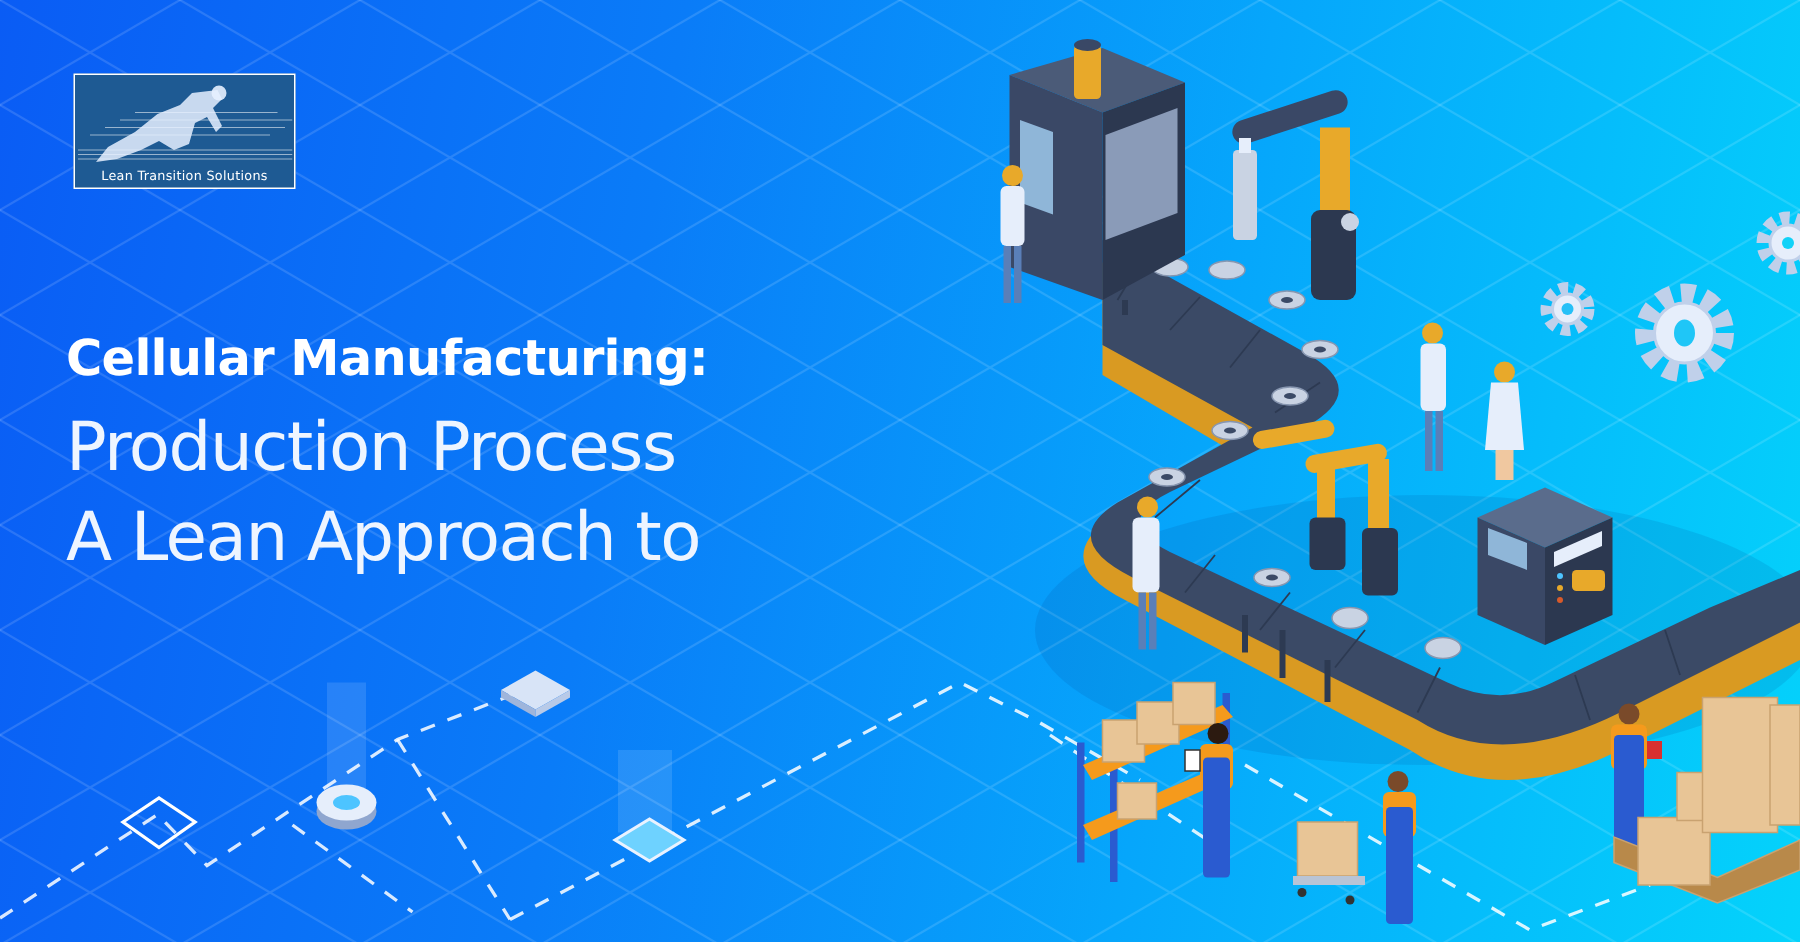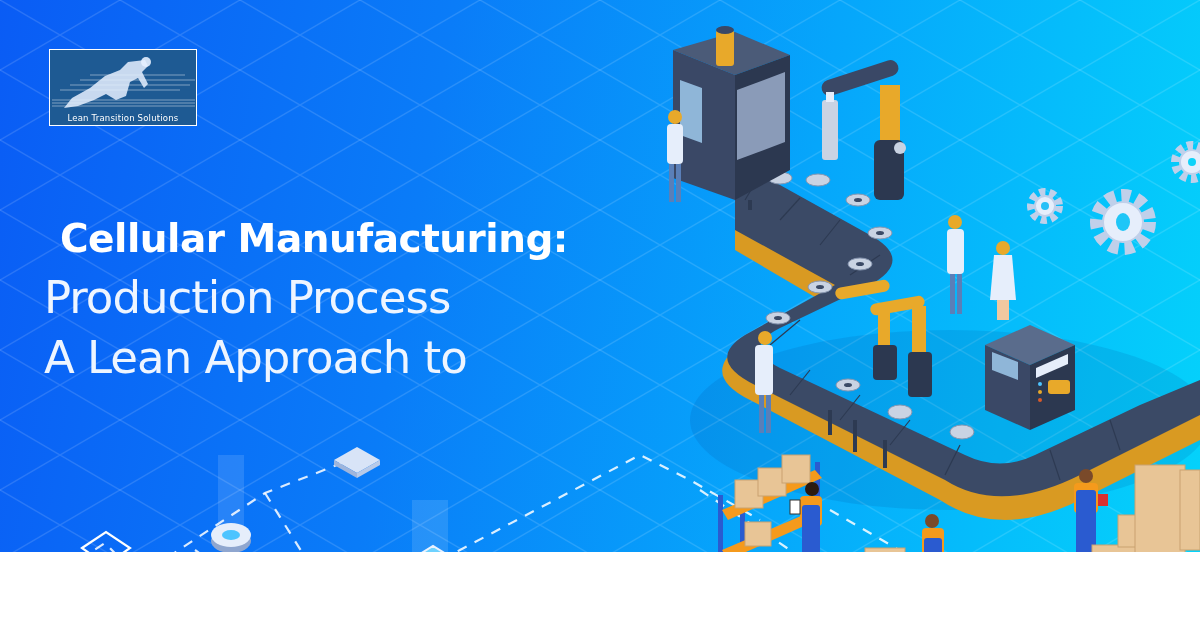--- a/index.html
+++ b/index.html
@@ -1,39 +1,38 @@
 <!DOCTYPE html>
 <html><head>
 <meta charset="utf-8">
 <style>
   * { box-sizing: border-box; margin: 0; padding: 0; }
   html, body { width: 1200px; height: 628px; overflow: hidden; }
   body { position: relative; font-family: "Liberation Sans", sans-serif; }
   .banner {
-    position: absolute; inset: 0; width: 1200px; height: 552px; overflow: hidden;
+    position: absolute; inset: 0; width: 1200px; height: 628px; overflow: hidden;
     background: linear-gradient(100deg, #0a5cf5 0%, #0a7cf8 35%, #06a6fb 65%, #04d3fb 100%);
     text-decoration: underline;
   }
   .grid { position: absolute; inset: 0; }
   .logo {
     position: absolute; left: 49px; top: 49px; width: 148px; height: 77px;
     background: #1e5a93; border: 1.5px solid #ffffff;
   }
   .logo svg { position: absolute; left: 0; top: 0; }
   .logo-text {
     position: absolute; left: 0; right: 0; bottom: 2px; text-align: center;
     color: #ffffff; font-size: 8.5px; letter-spacing: 0.2px;
     font-family: "DejaVu Sans", sans-serif;
   }
   .title-wrap { position: absolute; left: 44px; top: 210px; }
   .title-bold {
-    color: #ffffff; font-weight: 700; font-size: 39px; line-height: 58px;
+    color: #ffffff; font-weight: 700; font-size: 33px; line-height: 58px;
     font-family: "DejaVu Sans", sans-serif; letter-spacing: -0.5px;
     white-space: nowrap;
-    margin-left: 16px;
   }
   .title-light {
     color: #eef5ff; font-weight: 400; font-size: 45px; line-height: 60px;
     font-family: "DejaVu Sans", sans-serif; letter-spacing: -1px;
     white-space: nowrap;
   }
   .scene { position: absolute; left: 0; top: 0; }
 </style>
 </head>
 <body>

